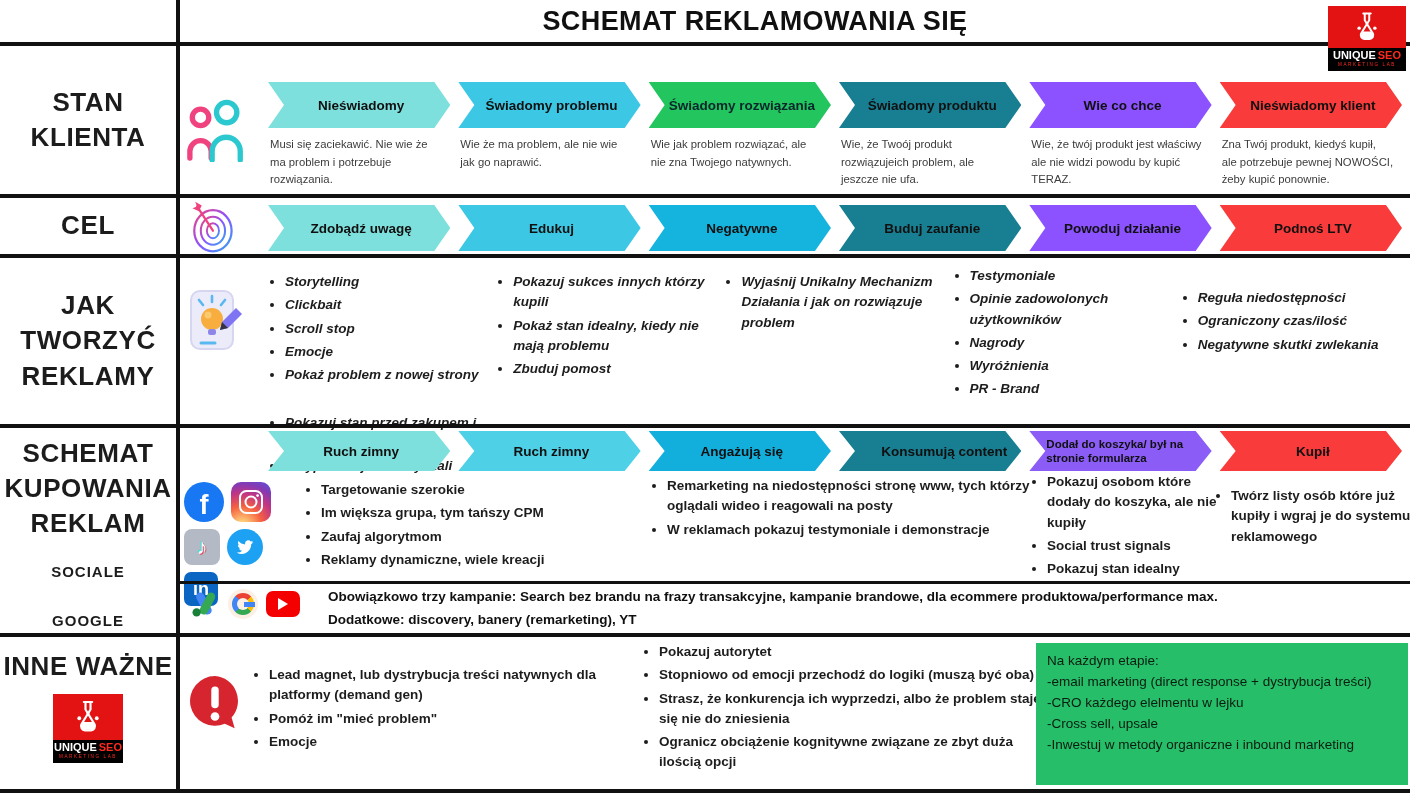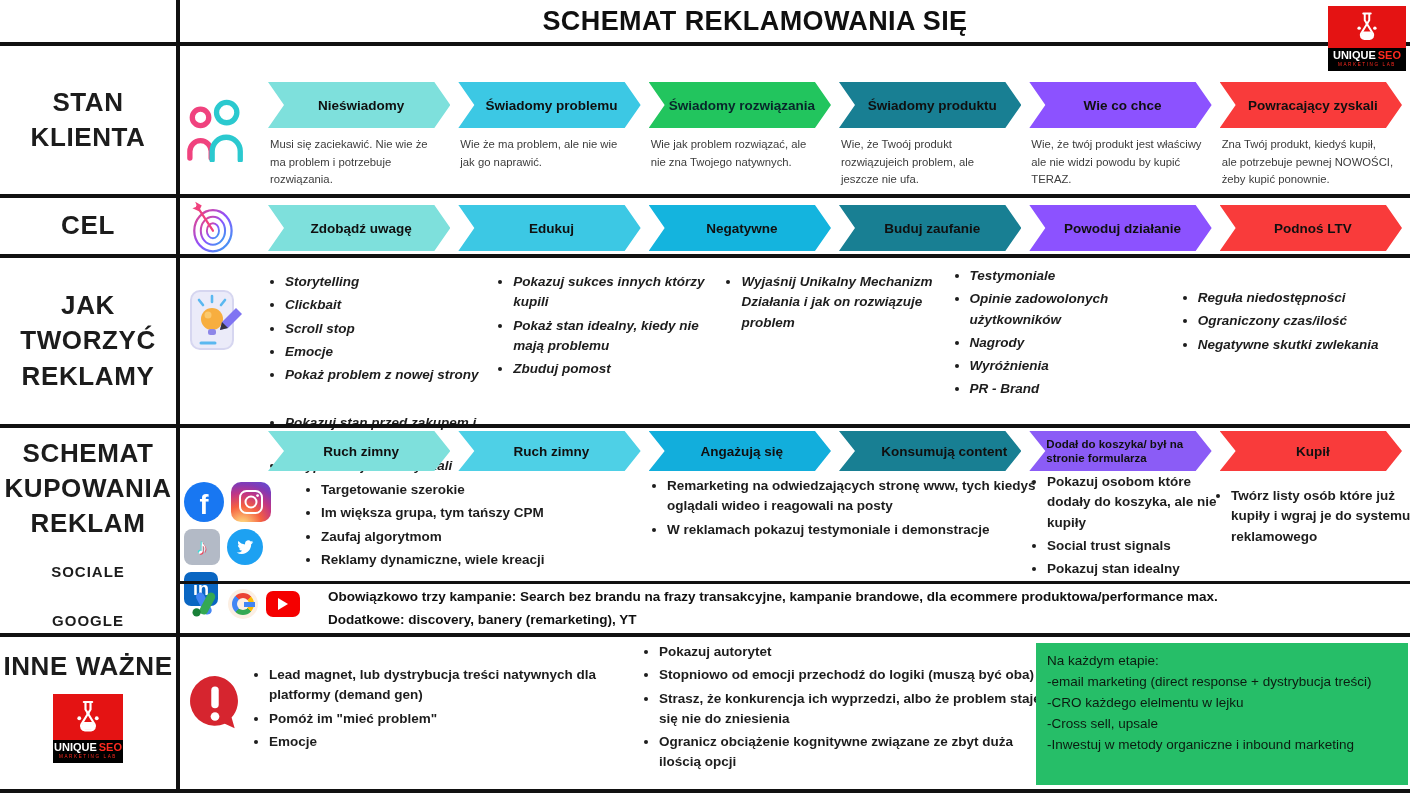--- a/index.html
+++ b/index.html
@@ -171,21 +171,21 @@
         <div class="stage-desc">Wie, że Twoój produkt rozwiązujeich problem, ale jeszcze nie ufa.</div>
       </div>
       <div class="stage">
         <div class="chev" style="background: rgb(140, 82, 255);">
             <span>Wie co chce</span>
           </div>
         <div class="stage-desc">Wie, że twój produkt jest właściwy ale nie widzi powodu by kupić TERAZ.</div>
       </div>
       <div class="stage">
         <div class="chev" style="background: rgb(249, 59, 59);">
-            <span>Powracający zyskali</span>
+            <span>Nieświadomy klient</span>
           </div>
         <div class="stage-desc">Zna Twój produkt, kiedyś kupił, ale potrzebuje pewnej NOWOŚCI, żeby kupić ponownie.</div>
       </div>
     </div>
   </div>
 
   <div class="rrow" style="top:198px;height:56px">
     <div class="row-icon" style="left:4px;top:1px">
       <svg width="56" height="56" viewBox="0 0 60 60" fill="none">
         <defs>
@@ -314,21 +314,21 @@
       <div class="badge li">in</div>
     </div>
 
     <ul class="bullets abs" style="left:124px;top:52px;width:322px">
         <li>Targetowanie szerokie</li>
         <li>Im większa grupa, tym tańszy CPM</li>
         <li>Zaufaj algorytmom</li>
         <li>Reklamy dynamiczne, wiele kreacji</li>
       </ul>
     <ul class="bullets abs" style="left:470px;top:48px;width:392px">
-        <li>Remarketing na odwiedzających stronę www, tych kiedyś oglądali wideo i reagowali na posty</li>
+        <li>Remarketing na niedostępności stronę www, tych którzy oglądali wideo i reagowali na posty</li>
         <li>W reklamach pokazuj testymoniale i demonstracje</li>
       </ul>
     <ul class="bullets abs" style="left:850px;top:44px;width:178px">
         <li>Pokazuj osobom które dodały do koszyka, ale nie kupiły</li>
         <li>Social trust signals</li>
         <li>Pokazuj stan idealny</li>
       </ul>
     <ul class="bullets abs" style="left:1034px;top:58px;width:188px">
         <li>Twórz listy osób które już kupiły i wgraj je do systemu reklamowego</li>
       </ul>

